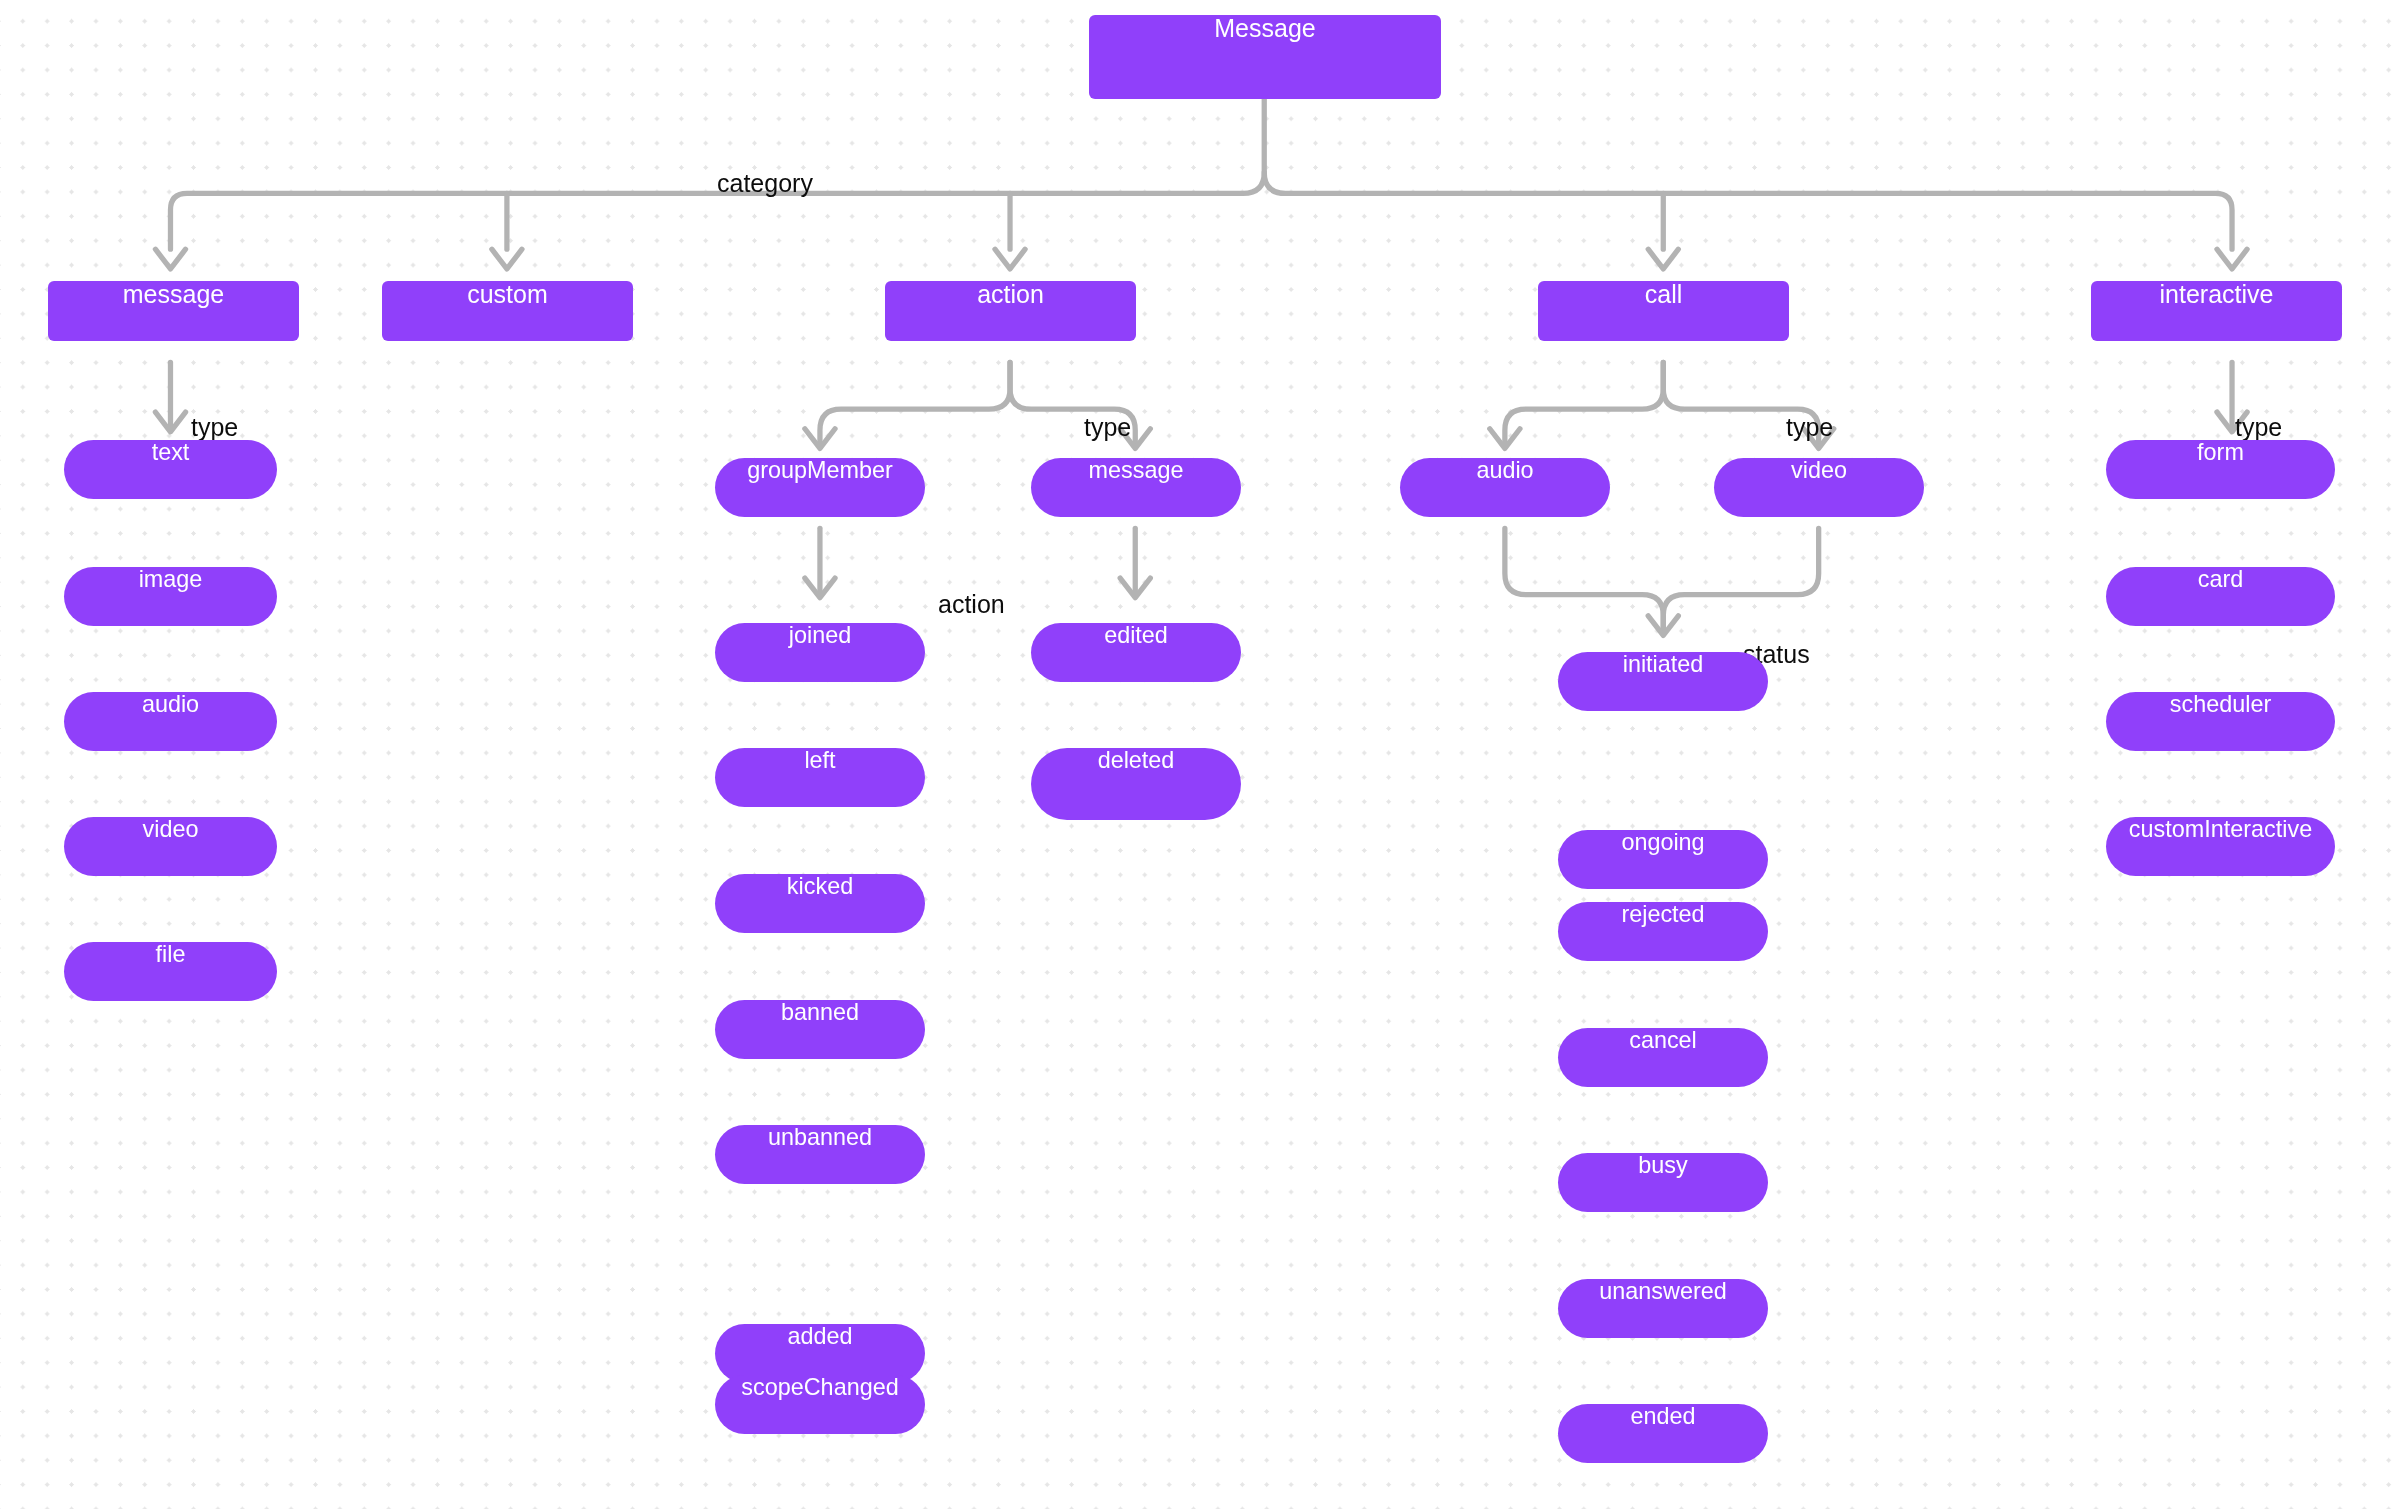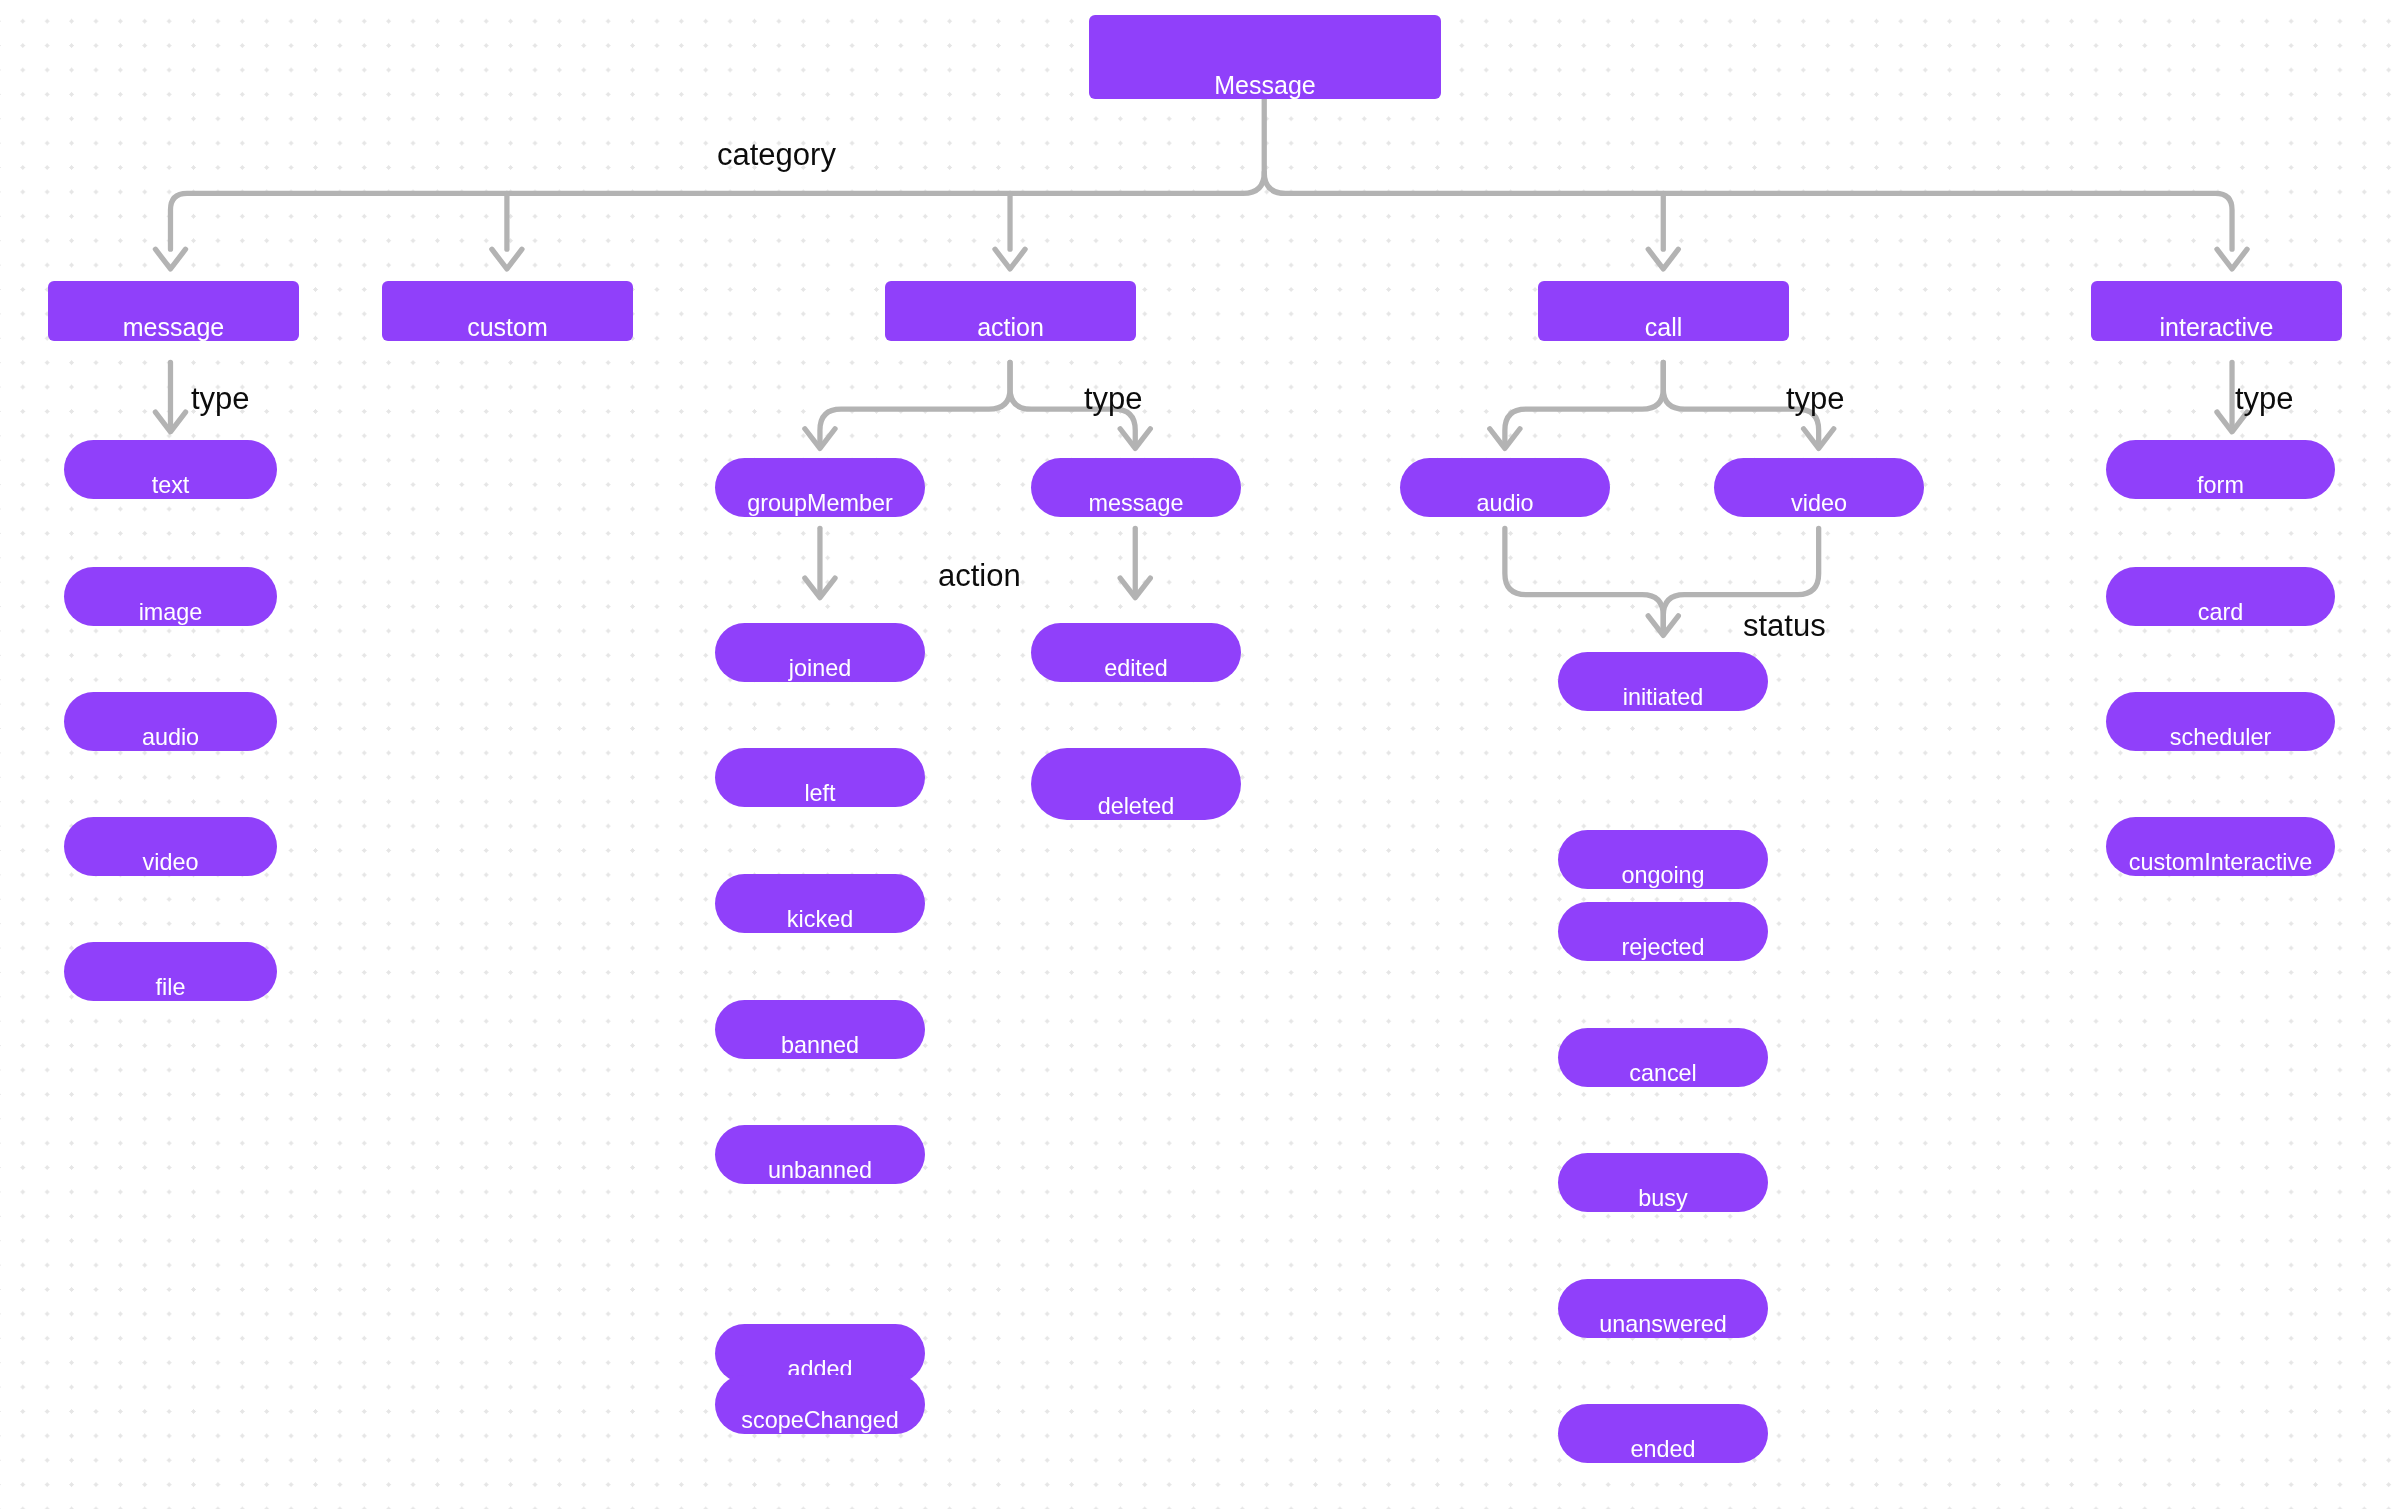--- a/index.html
+++ b/index.html
@@ -27,42 +27,43 @@
     position: absolute;
     inset: 0;
     width: 2401px;
     height: 1510px;
     pointer-events: none;
   }
   .node {
     position: absolute;
     box-sizing: border-box;
     display: flex;
-    align-items: flex-end;
+    align-items: flex-start;
     justify-content: center;
     color: #ffffff;
     background: #9040fa;
     text-align: center;
     line-height: 1.1;
     user-select: none;
   }
   .node.rect {
     border-radius: 6px;
     font-size: 25px;
   }
   .node.pill {
     border-radius: 754px;
     font-size: 23.4px;
   }
   .edge-label {
     position: absolute;
     color: #0c0c0c;
-    font-size: 31px;
+    font-size: 25px;
     white-space: nowrap;
     user-select: none;
+    margin-top: 32px;
   }
 </style>
 </head>
 <body>
 
 <div id="canvas">
 
   <svg id="edges" viewBox="0 0 3183 2001" xmlns="http://www.w3.org/2000/svg">
     <g fill="none" stroke="#b3b3b3" stroke-width="7" stroke-linecap="round" stroke-linejoin="round">
 

